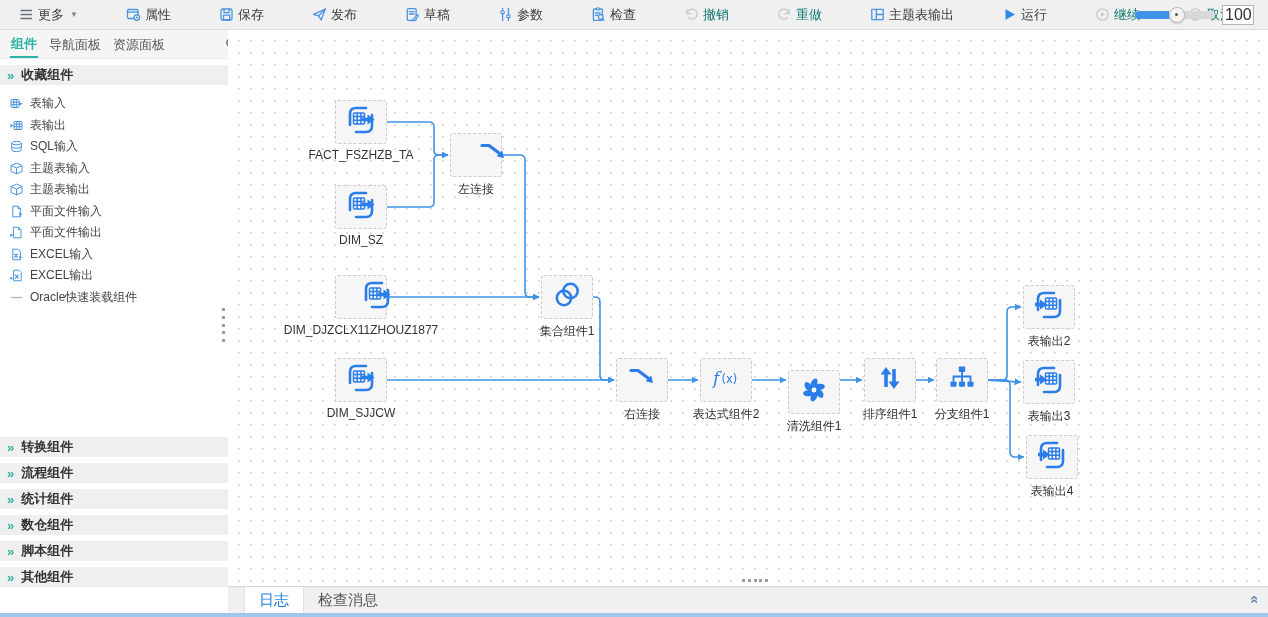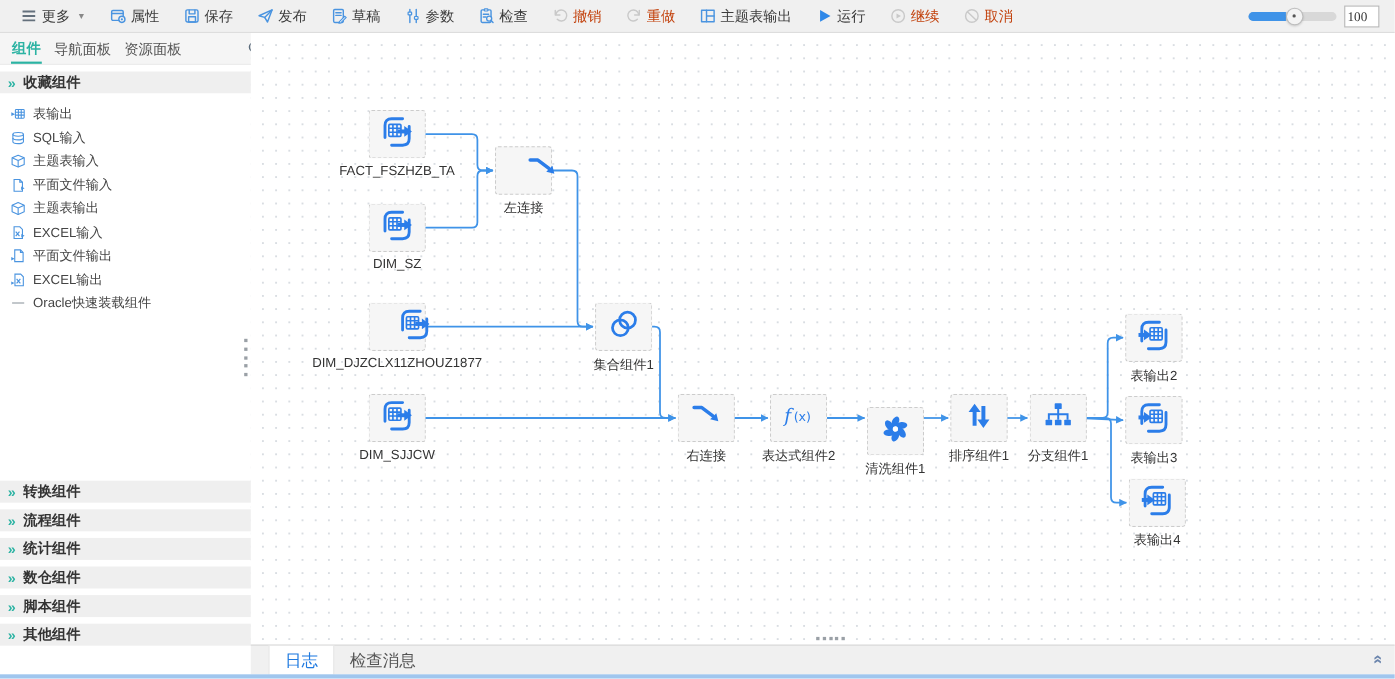--- a/index.html
+++ b/index.html
@@ -2,29 +2,29 @@
 <html><head>
 <meta charset="utf-8">
 <style>
   html,body{margin:0;padding:0;}
   body{width:1268px;height:617px;position:relative;overflow:hidden;background:#fff;
        font-family:"Liberation Sans","DejaVu Sans",sans-serif;-webkit-font-smoothing:antialiased;}
   
   .toolbar{position:absolute;left:0;top:0;width:1268px;height:30px;background:#f0f0f0;
            border-bottom:1px solid #ddd;display:flex;align-items:center;box-sizing:border-box;padding-left:8px;}
   .tb-item{display:flex;align-items:center;gap:4px;padding:0 11px;font-size:13px;color:#3c3c3c;cursor:pointer;height:100%;}
-  .tb-item.disabled{color:#c2410c;cursor:default;}
+  .tb-item.disabled{color:#0f766e;cursor:default;}
   .tb-ic svg{display:block;}
   .tb-caret{font-size:8px;color:#888;margin-left:2px;}
   .zoom-slider{position:absolute;right:53px;top:11px;width:80px;height:8px;background:#d8d8d8;border-radius:4px;cursor:pointer;}
   .zoom-fill{width:42%;height:100%;background:#3f93e8;border-radius:4px 0 0 4px;}
   .zoom-handle{position:absolute;left:34px;top:-4px;width:14px;height:14px;background:#f3f3f3;border:1px solid #bdbdbd;border-radius:50%;box-shadow:0 1px 2px rgba(0,0,0,.15);}
   .zoom-handle::after{content:"";position:absolute;left:5px;top:5px;width:3px;height:3px;border-radius:50%;background:#555;}
   .zoom-input{position:absolute;right:14px;top:5px;width:26px;height:16px;border:1px solid #b5b5b5;background:#fff;
-              font-size:12px;color:#333;padding:1px 2px;font-family:Liberation Serif, serif;}
+              font-size:16px;color:#333;padding:1px 2px;font-family:Liberation Sans, sans-serif;}
   
   .sidebar{position:absolute;left:0;top:30px;width:264px;height:583px;background:#fff;border-right:1px solid #d5d5d5;box-sizing:border-box;display:flex;flex-direction:column;}
   .side-tabs{height:28px;display:flex;align-items:center;background:#f5f5f5;border-bottom:1px solid #ececec;position:relative;flex:none;}
   .side-tab{font-size:13px;color:#555;margin-left:10px;padding:5px 1px 3px;cursor:pointer;}
   .side-tab.active{color:#2cb3a3;font-weight:bold;border-bottom:2px solid #2cb3a3;}
   .side-tools{position:absolute;right:8px;top:0;height:100%;display:flex;align-items:center;gap:8px;}
   .side-tools .tool{cursor:pointer;display:flex;align-items:center;color:#5b6b7b;}
   .collapse-left{font-size:14px;font-weight:bold;line-height:1;}
   .section-header{height:20px;margin-top:6px;background:#efefef;display:flex;align-items:center;gap:7px;
                   font-weight:bold;font-size:13px;color:#333;padding-left:7px;cursor:pointer;flex:none;}
@@ -55,21 +55,21 @@
             align-items:center;justify-content:space-between;cursor:col-resize;z-index:5;}
   .v-handle i{width:3px;height:3px;background:#9aa0a6;display:block;}
   .h-handle{position:absolute;left:742px;top:578px;width:26px;height:5px;display:flex;align-items:center;
             justify-content:space-between;cursor:row-resize;z-index:5;}
   .h-handle i{width:3px;height:3px;background:#9aa0a6;display:block;}
 </style>
 </head>
 <body>
 
 <div class="toolbar">
-  <div style="display:flex;align-items:center;height:100%;">
+  <div style="display:flex;align-items:center;height:100%;gap:26px;">
       <div class="tb-item">
         <span class="tb-ic">
           <svg width="15" height="15" viewBox="0 0 15 15">
             <path d="M1.5 3.5h11.5M1.5 7.5h11.5M1.5 11.5h11.5" stroke="#64707c" stroke-width="1.7"></path>
           </svg>
         </span>
         <span>更多</span>
         <span class="tb-caret">▼</span>
       </div>
       <div class="tb-item">
@@ -216,20 +216,32 @@
   </div>
   <div style="display:flex;flex-direction:column;flex:1;">
       <div class="section-header">
         <span class="chev">»</span>
         <span>收藏组件</span>
       </div>
       <div class="item-list">
         <div class="comp-item">
           <span>
             <svg width="13" height="13" viewBox="0 0 13 13">
+              <g stroke="#4a94e0" fill="none" stroke-width="1">
+                <rect x="1" y="2.5" width="8" height="8" rx=".8"></rect>
+                <path d="M1 5.1h8M1 7.7h8M3.8 2.5v8M6.3 2.5v8"></path>
+              </g>
+              <path d="M9.3 5.1 L12.7 6.8 L9.3 8.5Z" fill="#4a94e0"></path>
+            </svg>
+          </span>
+          <span>表输入</span>
+        </div>
+        <div class="comp-item">
+          <span>
+            <svg width="13" height="13" viewBox="0 0 13 13">
               <path d="M.3 5.1 L3.7 6.8 L.3 8.5Z" fill="#4a94e0"></path>
               <g stroke="#4a94e0" fill="none" stroke-width="1">
                 <rect x="4" y="2.5" width="8" height="8" rx=".8"></rect>
                 <path d="M4 5.1h8M4 7.7h8M6.7 2.5v8M9.3 2.5v8"></path>
               </g>
             </svg>
           </span>
           <span>表输出</span>
         </div>
         <div class="comp-item">
@@ -251,63 +263,63 @@
                 <path d="M6.5 1.1 L12 3.5 V9.5 L6.5 11.9 L1 9.5 V3.5 Z"></path>
                 <path d="M1 3.5 L6.5 6 L12 3.5 M6.5 6 V11.9"></path>
               </g>
             </svg>
           </span>
           <span>主题表输入</span>
         </div>
         <div class="comp-item">
           <span>
             <svg width="13" height="13" viewBox="0 0 13 13">
-              <g stroke="#4a94e0" fill="none" stroke-width="1">
-                <path d="M2.8 1.2 h5.2 l2.4 2.4 V11.8 H2.8 Z"></path>
-                <path d="M8 1.2 V3.6 H10.4"></path>
-              </g>
-              <path d="M9.2 7.6 l3.2 1.6 -3.2 1.6 z" fill="#4a94e0"></path>
-            </svg>
-          </span>
-          <span>平面文件输入</span>
-        </div>
-        <div class="comp-item">
-          <span>
-            <svg width="13" height="13" viewBox="0 0 13 13">
               <g stroke="#4a94e0" fill="none" stroke-width="1" stroke-linejoin="round">
                 <path d="M6.5 1.1 L12 3.5 V9.5 L6.5 11.9 L1 9.5 V3.5 Z"></path>
                 <path d="M1 3.5 L6.5 6 L12 3.5 M6.5 6 V11.9"></path>
               </g>
             </svg>
           </span>
           <span>主题表输出</span>
         </div>
         <div class="comp-item">
           <span>
             <svg width="13" height="13" viewBox="0 0 13 13">
               <g stroke="#4a94e0" fill="none" stroke-width="1">
                 <path d="M2.8 1.2 h5.2 l2.4 2.4 V11.8 H2.8 Z"></path>
+                <path d="M8 1.2 V3.6 H10.4"></path>
+              </g>
+              <path d="M9.2 7.6 l3.2 1.6 -3.2 1.6 z" fill="#4a94e0"></path>
+            </svg>
+          </span>
+          <span>平面文件输入</span>
+        </div>
+        <div class="comp-item">
+          <span>
+            <svg width="13" height="13" viewBox="0 0 13 13">
+              <g stroke="#4a94e0" fill="none" stroke-width="1">
+                <path d="M3.4 1.2 h5.2 l2.4 2.4 V11.8 H3.4 Z"></path>
+                <path d="M8.6 1.2 V3.6 H11"></path>
+              </g>
+              <path d="M.2 7.6 l3.2 1.6 -3.2 1.6 z" fill="#4a94e0"></path>
+            </svg>
+          </span>
+          <span>平面文件输出</span>
+        </div>
+        <div class="comp-item">
+          <span>
+            <svg width="13" height="13" viewBox="0 0 13 13">
+              <g stroke="#4a94e0" fill="none" stroke-width="1">
+                <path d="M2.8 1.2 h5.2 l2.4 2.4 V11.8 H2.8 Z"></path>
               </g>
               <path d="M4.3 5.6 l3.4 4 M7.7 5.6 l-3.4 4" stroke="#4a94e0" stroke-width="1.1"></path>
               <path d="M9.4 7.8 l3 1.5 -3 1.5 z" fill="#4a94e0"></path>
             </svg>
           </span>
           <span>EXCEL输入</span>
-        </div>
-        <div class="comp-item">
-          <span>
-            <svg width="13" height="13" viewBox="0 0 13 13">
-              <g stroke="#4a94e0" fill="none" stroke-width="1">
-                <path d="M3.4 1.2 h5.2 l2.4 2.4 V11.8 H3.4 Z"></path>
-                <path d="M8.6 1.2 V3.6 H11"></path>
-              </g>
-              <path d="M.2 7.6 l3.2 1.6 -3.2 1.6 z" fill="#4a94e0"></path>
-            </svg>
-          </span>
-          <span>平面文件输出</span>
         </div>
         <div class="comp-item">
           <span>
             <svg width="13" height="13" viewBox="0 0 13 13">
               <path d="M.2 7.8 l3 1.5 -3 1.5 z" fill="#4a94e0"></path>
               <g stroke="#4a94e0" fill="none" stroke-width="1">
                 <path d="M3.6 1.2 h5.2 l2.4 2.4 V11.8 H3.6 Z"></path>
               </g>
               <path d="M5.1 5.6 l3.4 4 M8.5 5.6 l-3.4 4" stroke="#4a94e0" stroke-width="1.1"></path>
             </svg>

